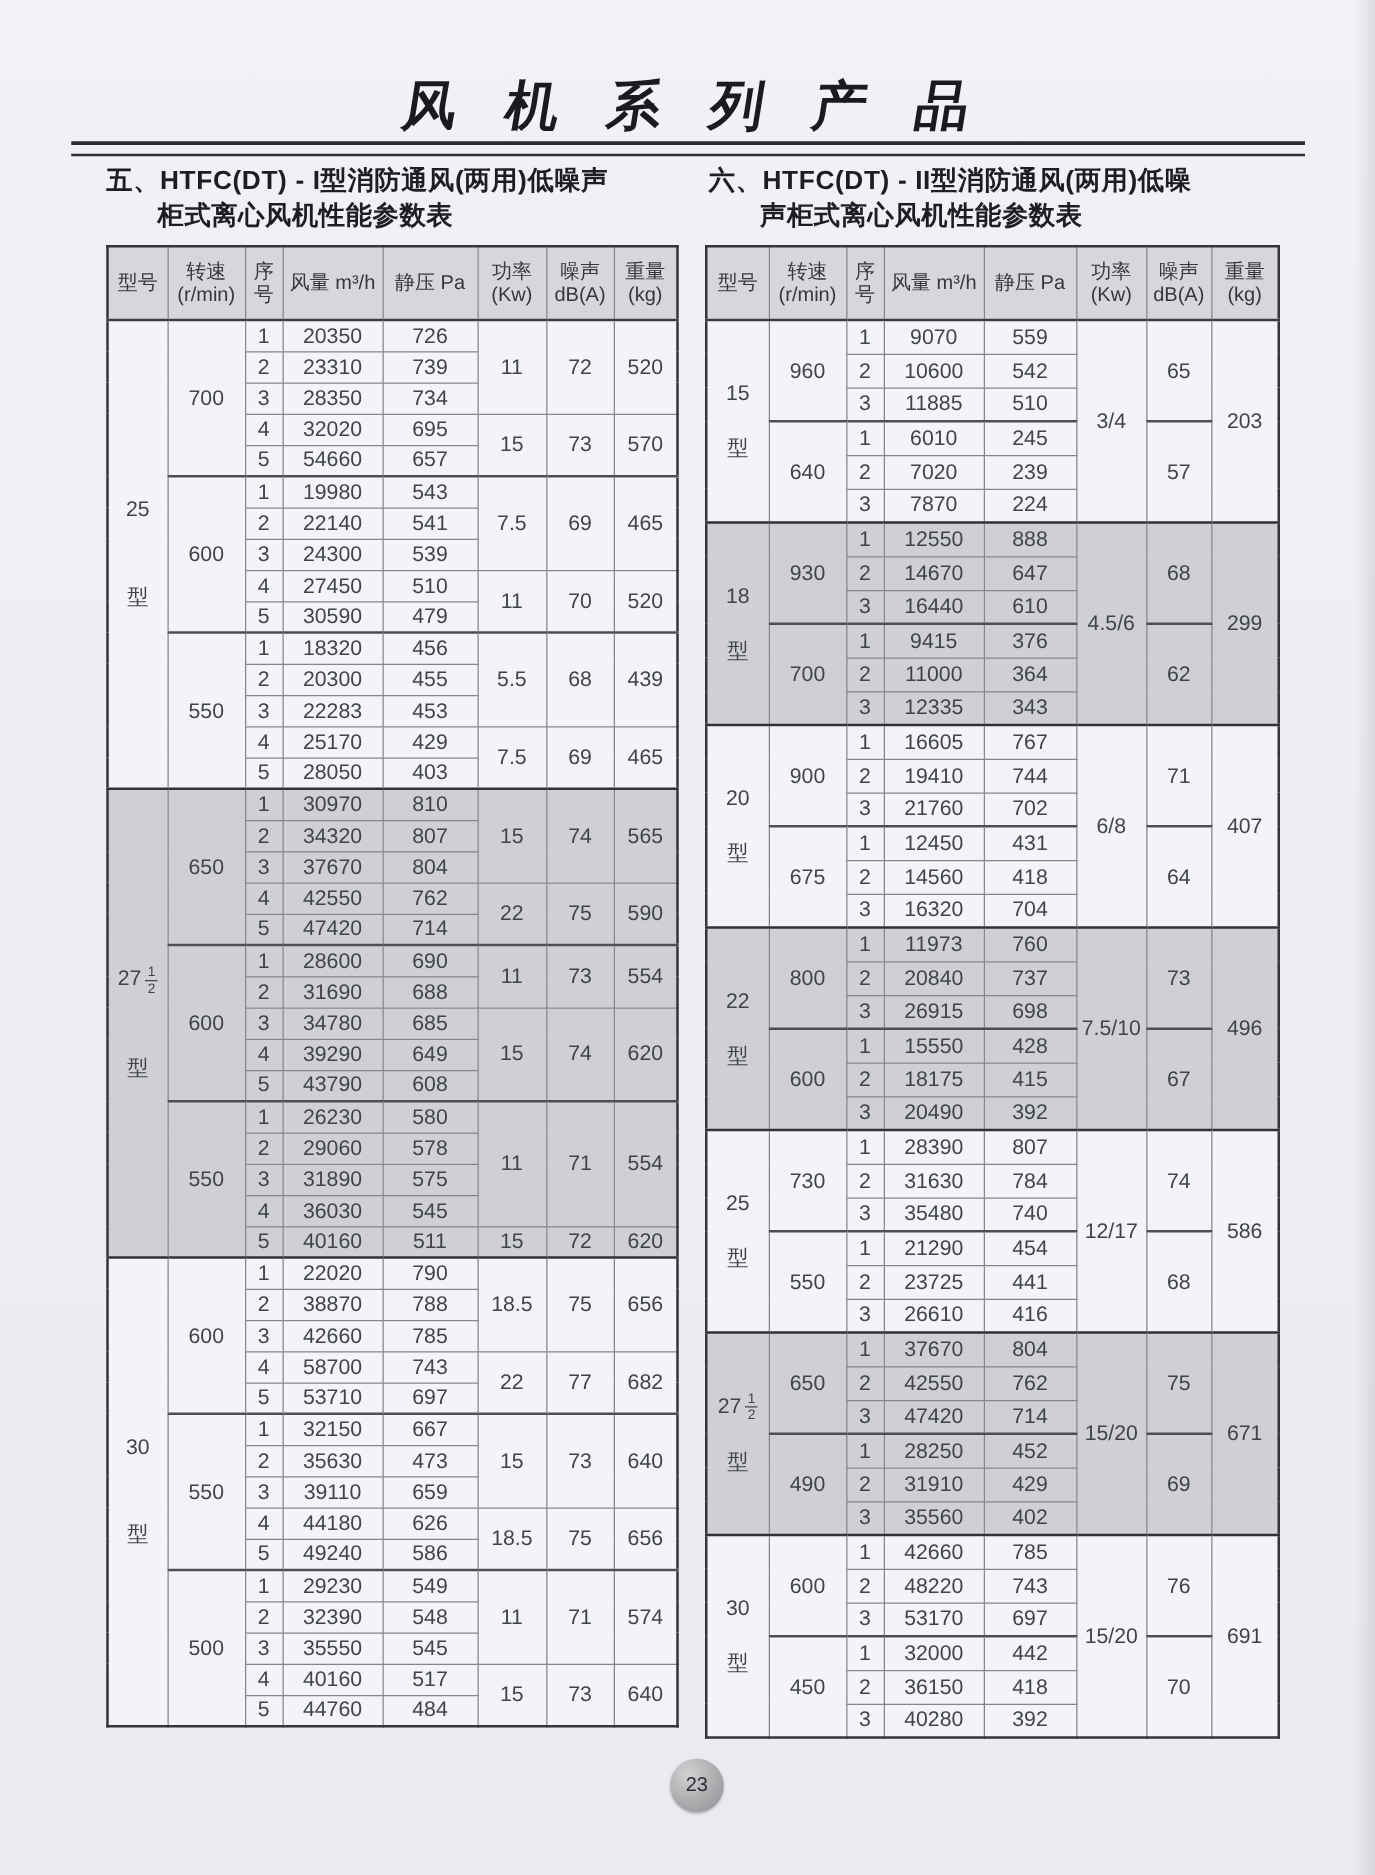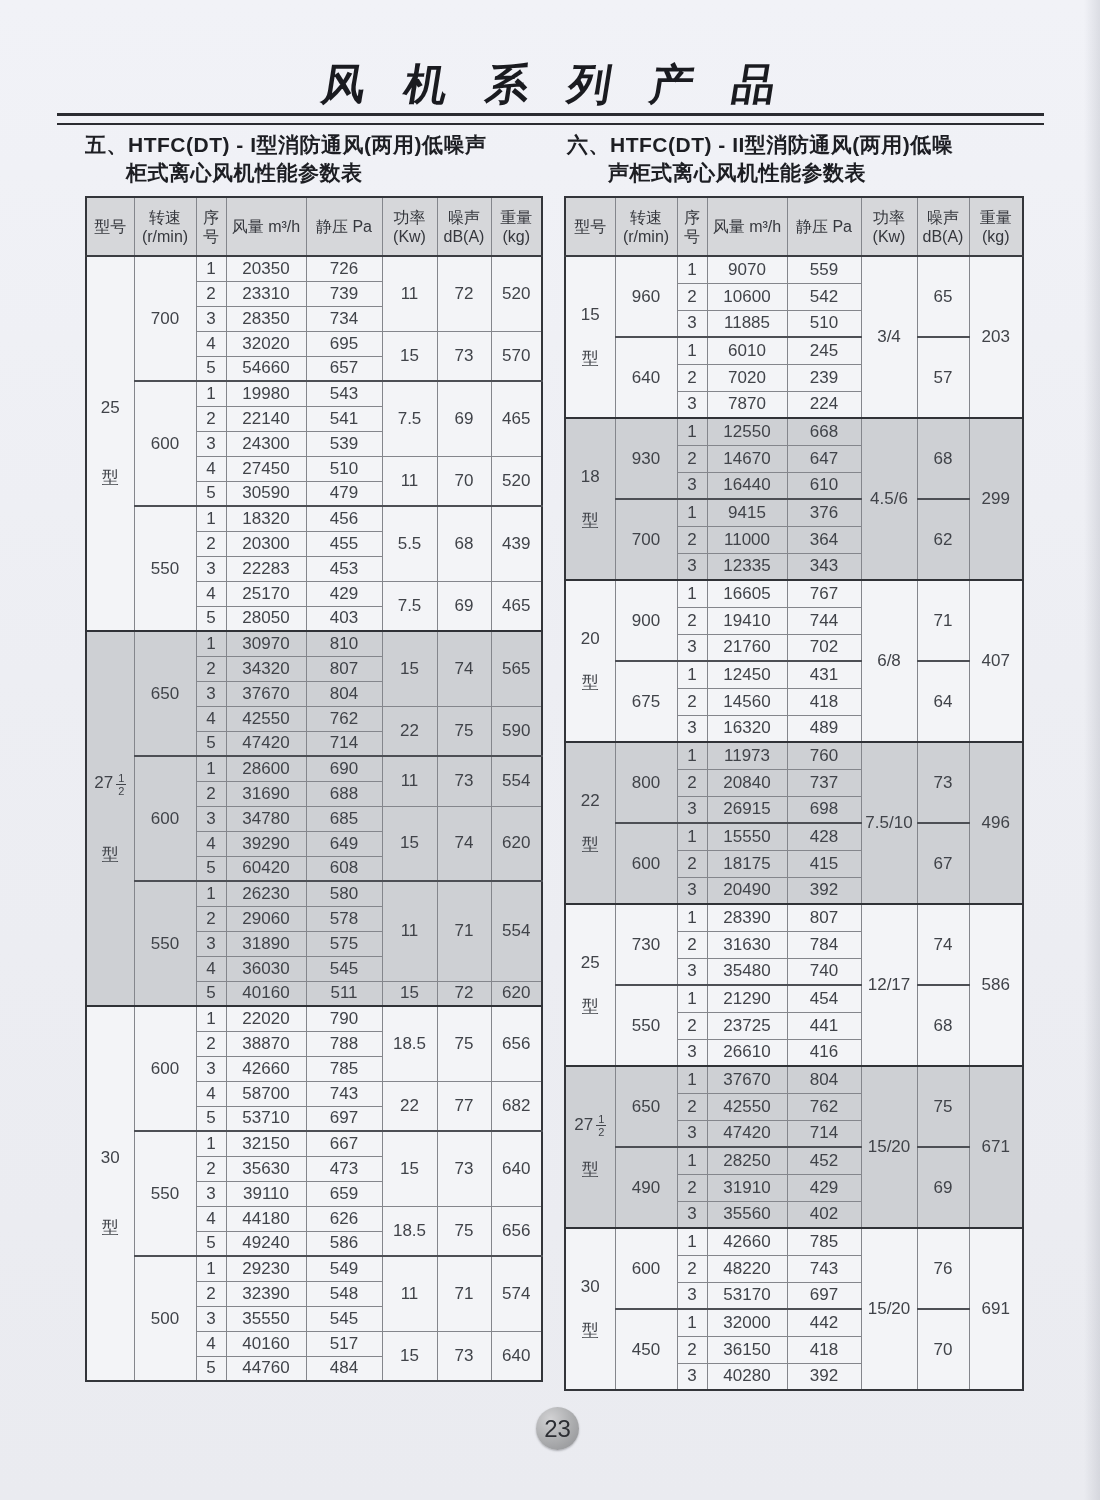--- a/index.html
+++ b/index.html
@@ -57,21 +57,21 @@
   .frac{display:inline-flex;flex-direction:column;align-items:center;
     font-size:11px;line-height:10px;margin-left:3px;transform:translateY(1px);}
   .frac .num{border-bottom:1px solid #404349;padding:0 2px 1px 2px;}
   .frac .den{padding-top:1px;}
 
   
   .page-num{
     position:absolute;left:536px;top:1407px;width:43px;height:43px;border-radius:50%;
     background:radial-gradient(circle at 34% 28%,#d2d2d4 0%,#b1b2b4 45%,#8e8f92 100%);
     display:flex;align-items:center;justify-content:center;
-    font-size:24px;color:#2c2e33;box-shadow:0 1px 2px rgba(60,62,70,.35);
+    font-size:16px;color:#2c2e33;box-shadow:0 1px 2px rgba(60,62,70,.35);
   }
 </style>
 </head>
 <body>
 
 <div class="page">
   <div class="edge-shade"></div>
 
   <div class="main-title">风 机 系 列 产 品</div>
   <div class="double-rule"></div>
@@ -300,21 +300,21 @@
           <td rowspan="3">74</td>
           <td rowspan="3">620</td>
         </tr>
         <tr class="shaded">
           <td>4</td>
           <td>39290</td>
           <td>649</td>
         </tr>
         <tr class="shaded">
           <td>5</td>
-          <td>60420</td>
+          <td>43790</td>
           <td>608</td>
         </tr>
         <tr class="shaded group-start">
           <td rowspan="5">550</td>
           <td>1</td>
           <td>26230</td>
           <td>580</td>
           <td rowspan="4">11</td>
           <td rowspan="4">71</td>
           <td rowspan="4">554</td>
@@ -542,21 +542,21 @@
             <div class="model-stack gap-short">
               <div class="mm">
                 <span>18</span>
               </div>
               <div>型</div>
             </div>
           </td>
           <td rowspan="3">930</td>
           <td>1</td>
           <td>12550</td>
-          <td>668</td>
+          <td>888</td>
           <td rowspan="6">4.5/6</td>
           <td rowspan="3">68</td>
           <td rowspan="6">299</td>
         </tr>
         <tr class="shaded">
           <td>2</td>
           <td>14670</td>
           <td>647</td>
         </tr>
         <tr class="shaded">
@@ -616,21 +616,21 @@
           <td rowspan="3">64</td>
         </tr>
         <tr class="light">
           <td>2</td>
           <td>14560</td>
           <td>418</td>
         </tr>
         <tr class="light">
           <td>3</td>
           <td>16320</td>
-          <td>489</td>
+          <td>704</td>
         </tr>
         <tr class="shaded section-start">
           <td rowspan="6">
             <div class="model-stack gap-short">
               <div class="mm">
                 <span>22</span>
               </div>
               <div>型</div>
             </div>
           </td>

